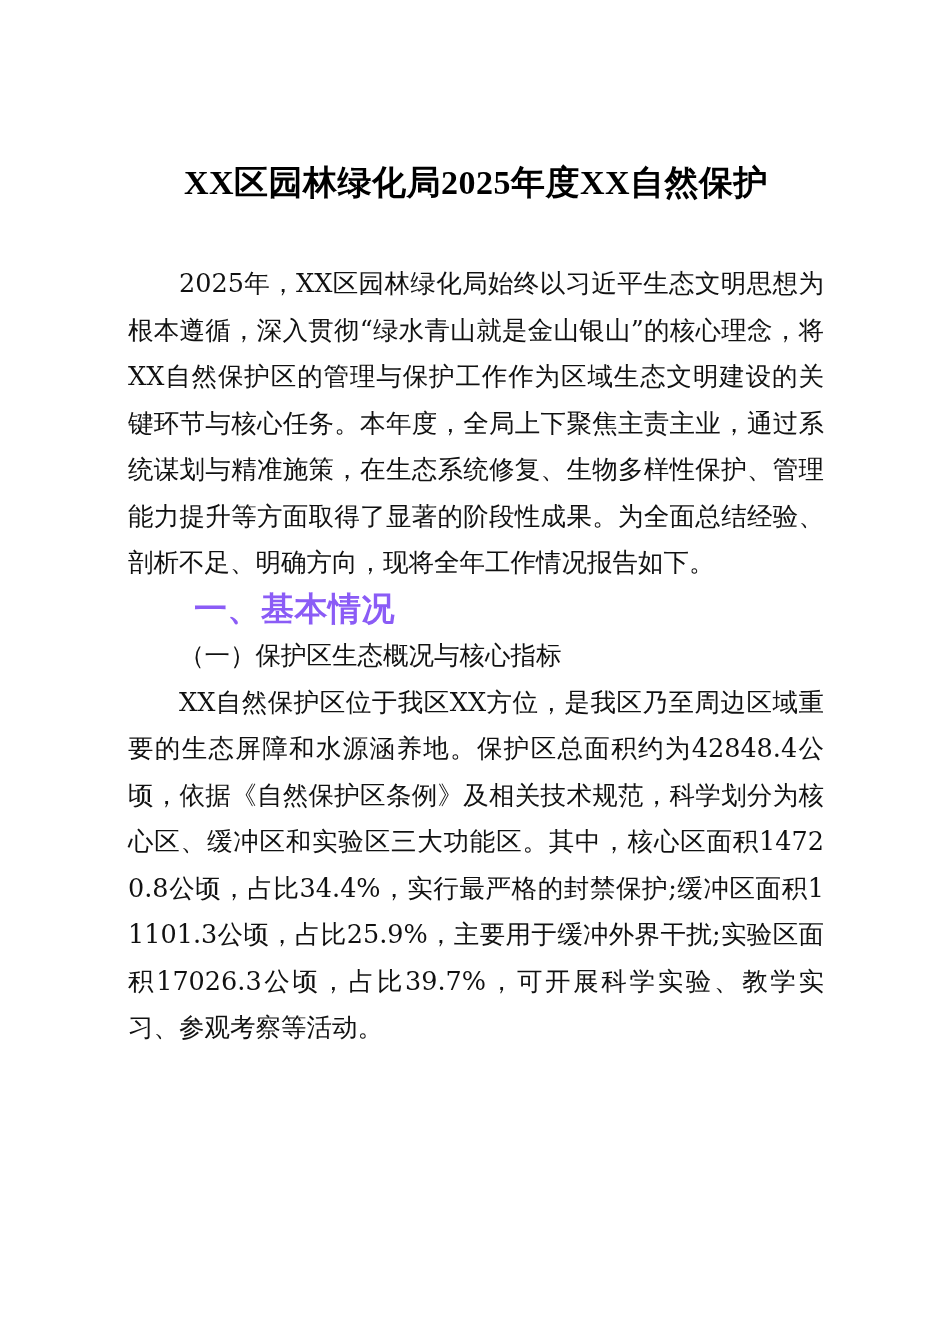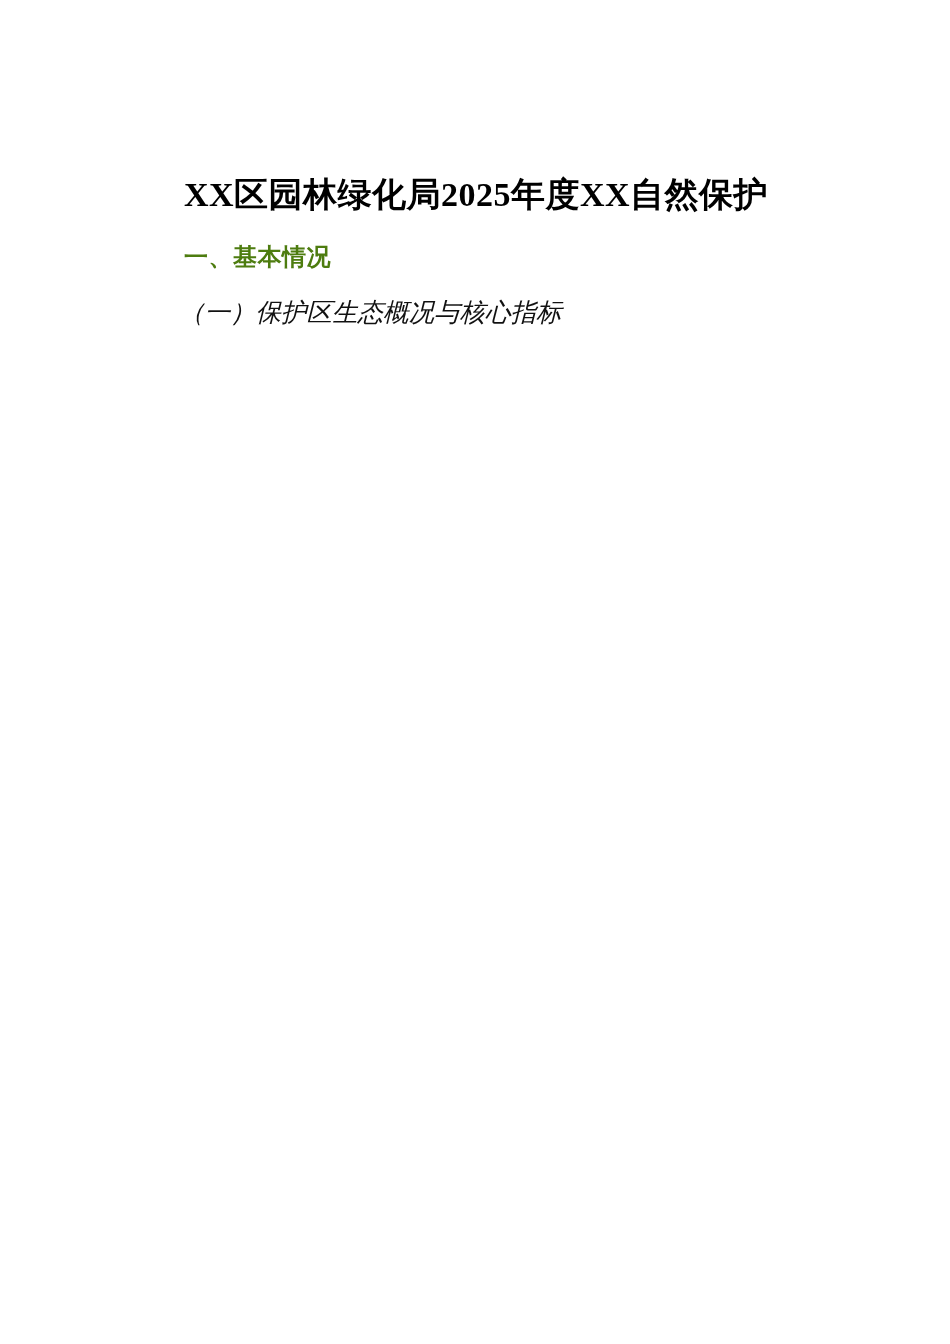--- a/index.html
+++ b/index.html
@@ -22,21 +22,21 @@
     left: 0;
     top: 0;
     width: 950px;
     height: 1344px;
     background: #ffffff;
   }
 
   .content {
     position: absolute;
     left: 128px;
-    top: 12px;
+    top: 0;
     width: 696px;
   }
 
   
   .doc-title {
     margin: 0;
     padding-top: 152px;
     text-align: center;
     font-family: "Liberation Serif", "DejaVu Serif", serif;
     font-weight: 700;
@@ -59,55 +59,56 @@
     color: #111111;
     word-break: break-all;
   }
 
   .para.first {
     margin-top: 46px;
   }
 
   
   .h1-cn {
-    margin: 8px;
+    margin: 0;
     font-family: "DejaVu Sans", "Liberation Sans", sans-serif;
     font-weight: 700;
-    font-size: 24px;
+    font-size: 33px;
     line-height: 46.5px;
     text-indent: 2em;
     text-align: left;
-    color: #4d7c0f;
+    color: #8b5cf6;
     letter-spacing: 0.5px;
   }
 
   
   .h2-cn {
     margin: 0;
     font-family: "DejaVu Serif", "Liberation Serif", serif;
     font-weight: 400;
     font-size: 25.5px;
     line-height: 46.5px;
     text-indent: 2em;
     text-align: left;
     color: #111111;
-    font-style: italic;
   }
 </style>
 </head>
 <body>
 
 <div class="page">
   <div class="content">
 
     <h1 class="doc-title">
       <span>XX区园林绿化局2025年度XX自然保护</span><br>
     </h1>
 
+    <p class="para first">2025年，XX区园林绿化局始终以习近平生态文明思想为根本遵循，深入贯彻“绿水青山就是金山银山”的核心理念，将XX自然保护区的管理与保护工作作为区域生态文明建设的关键环节与核心任务。本年度，全局上下聚焦主责主业，通过系统谋划与精准施策，在生态系统修复、生物多样性保护、管理能力提升等方面取得了显著的阶段性成果。为全面总结经验、剖析不足、明确方向，现将全年工作情况报告如下。</p>
 
     <h2 class="h1-cn">一、基本情况</h2>
 
 
     <h3 class="h2-cn">（一）保护区生态概况与核心指标</h3>
 
+    <p class="para">XX自然保护区位于我区XX方位，是我区乃至周边区域重要的生态屏障和水源涵养地。保护区总面积约为42848.4公顷，依据《自然保护区条例》及相关技术规范，科学划分为核心区、缓冲区和实验区三大功能区。其中，核心区面积14720.8公顷，占比34.4%，实行最严格的封禁保护;缓冲区面积11101.3公顷，占比25.9%，主要用于缓冲外界干扰;实验区面积17026.3公顷，占比39.7%，可开展科学实验、教学实习、参观考察等活动。</p>
 
   </div>
 </div>
 
 </body></html>

